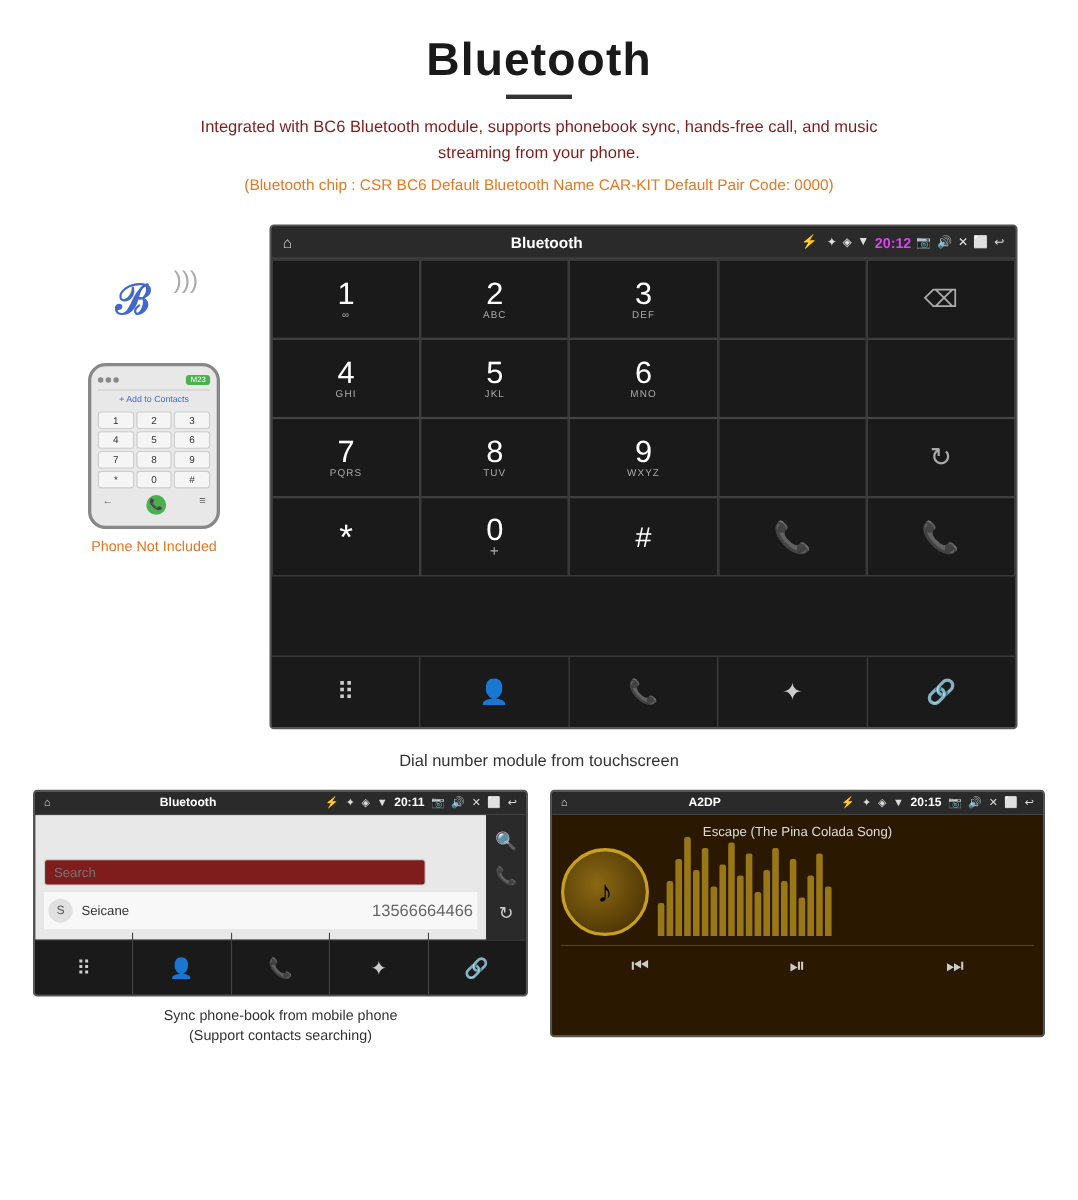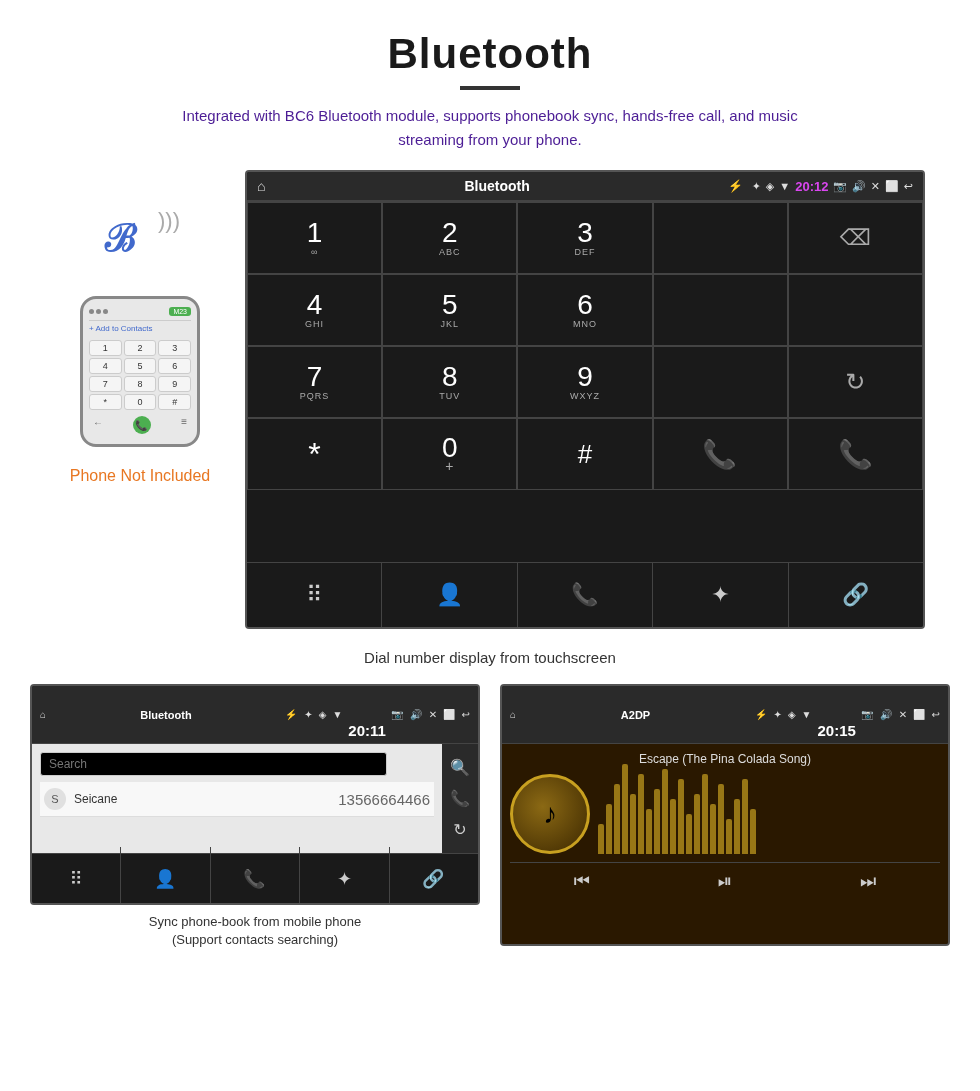--- a/index.html
+++ b/index.html
@@ -23,21 +23,21 @@
       letter-spacing: 1px;
     }
     .title-underline {
       width: 60px;
       height: 4px;
       background: #333;
       margin: 8px auto 14px;
     }
     .page-description {
       font-size: 15px;
-      color: #4c1d95;
+      color: #7f1d1d;
       line-height: 1.6;
       max-width: 640px;
       margin: 0 auto 8px;
     }
     .page-specs {
       font-size: 14px;
       color: #e87722;
       margin-bottom: 18px;
     }
 
@@ -102,21 +102,21 @@
       color: white;
       font-size: 7px;
       padding: 1px 4px;
       border-radius: 3px;
     }
     .phone-add-contact {
       font-size: 8px;
       color: #4169cc;
       border-top: 1px solid #ccc;
       padding: 3px 0;
-      text-align: left;
+      text-align: center;
       margin-bottom: 4px;
     }
     .phone-dialpad {
       display: grid;
       grid-template-columns: repeat(3, 1fr);
       gap: 2px;
       margin-bottom: 4px;
     }
     .phone-dialpad-key {
       background: #f5f5f5;
@@ -137,24 +137,24 @@
       color: #666;
     }
     .phone-call-btn {
       background: #4CAF50;
       border-radius: 50%;
       width: 18px; height: 18px;
       display: flex; align-items: center; justify-content: center;
       color: white; font-size: 10px;
     }
     .phone-not-included {
-      font-size: 16px;
+      font-size: 13px;
       color: #e87722;
       text-align: center;
-      margin-top: 20px;
+      margin-top: 8px;
     }
 
     
     .car-screen {
       flex: 1;
       max-width: 680px;
       border-radius: 4px;
       overflow: hidden;
       border: 2px solid #555;
       background: #1a1a1a;
@@ -266,31 +266,32 @@
       background: #2a2a2a;
       display: flex;
       align-items: center;
       padding: 4px 8px;
       gap: 6px;
       color: #ddd;
       font-size: 10px;
       border-bottom: 1px solid #444;
     }
     .bottom-status-title { flex: 1; text-align: center; font-size: 11px; color: #fff; font-weight: bold; }
-    .bottom-status-time { font-size: 15px; color: #fff; font-weight: bold; margin-top: 32px; }
+    .bottom-status-time { font-size: 11px; color: #fff; font-weight: bold; }
     .phonebook-search {
-      background: #000000;
+      background: #7f1d1d;
       border: 1px solid #ddd;
       border-radius: 4px;
       padding: 5px 8px;
       font-size: 11px;
       color: #aaa;
       margin-bottom: 6px;
       width: 85%;
       display: inline-block;
+      margin-top: 32px;
     }
     .phonebook-row {
       display: flex;
       align-items: center;
       padding: 6px 4px;
       border-bottom: 1px solid #ddd;
       background: #f8f8f8;
     }
     .phonebook-initial {
       width: 22px; height: 22px;
@@ -389,20 +390,21 @@
       line-height: 1.4;
     }
   </style>
 </head>
 <body>
 
 <div class="page-header">
   <h1 class="page-title">Bluetooth</h1>
   <div class="title-underline"></div>
   <p class="page-description">Integrated with BC6 Bluetooth module, supports phonebook sync, hands-free call, and music streaming from your phone.</p>
+  <p class="page-specs">(Bluetooth chip : CSR BC6    Default Bluetooth Name CAR-KIT    Default Pair Code: 0000)</p>
 </div>
 
 <div class="main-screen-section">
 
   <div class="phone-aside">
     <div class="bluetooth-icon-wrapper">
       <span class="bt-logo">ℬ</span>
       <span class="bt-signal">)))</span>
     </div>
     <div class="phone-mockup">
@@ -529,21 +531,21 @@
     <div class="car-bottom-bar">
       <div class="car-bottom-btn">⠿</div>
       <div class="car-bottom-btn">👤</div>
       <div class="car-bottom-btn">📞</div>
       <div class="car-bottom-btn">✦</div>
       <div class="car-bottom-btn">🔗</div>
     </div>
   </div>
 </div>
 
-<div class="screen-caption">Dial number display from touchscreen</div>
+<div class="screen-caption">Dial number module from touchscreen</div>
 
 <div class="bottom-screens">
 
   <div class="bottom-screen-block">
     <div class="bottom-car-screen">
 
       <div class="bottom-statusbar">
         <span>⌂</span>
         <span class="bottom-status-title">Bluetooth</span>
         <span>⚡</span>

